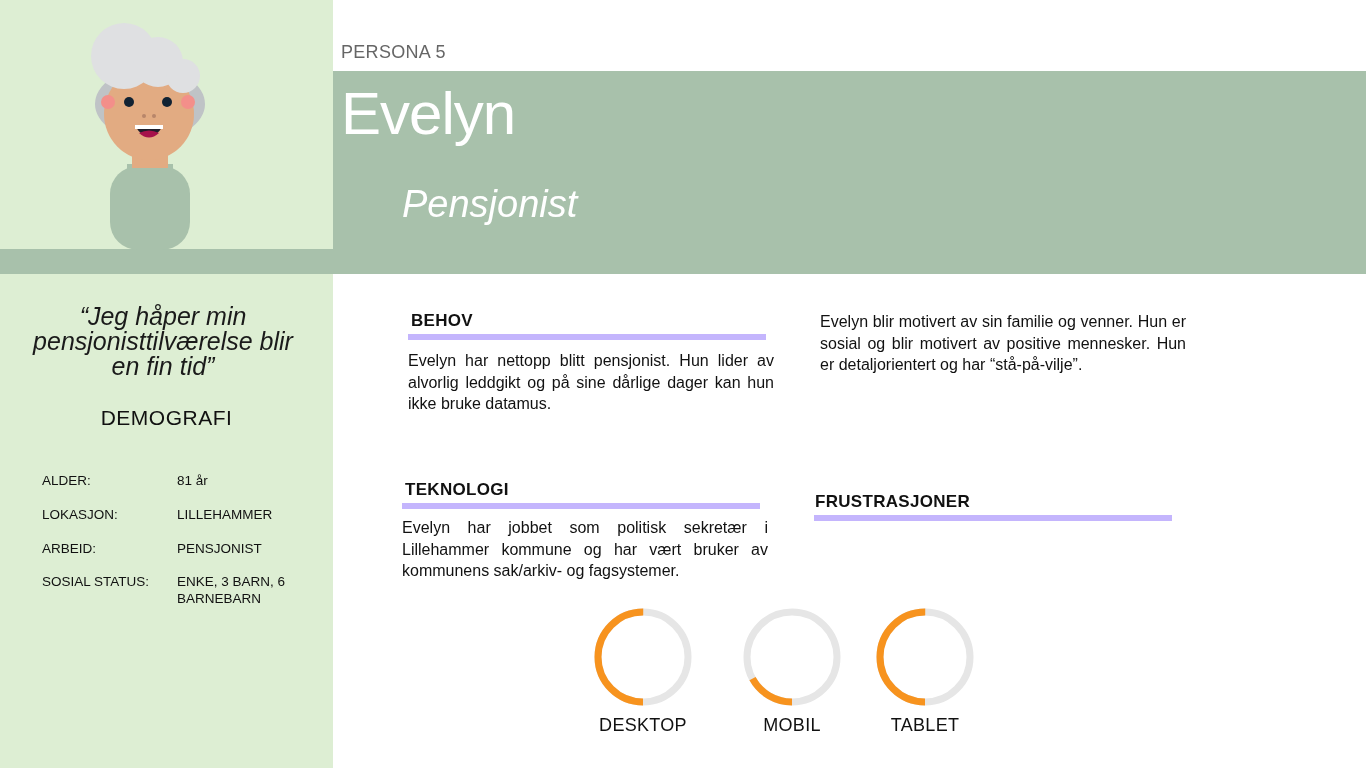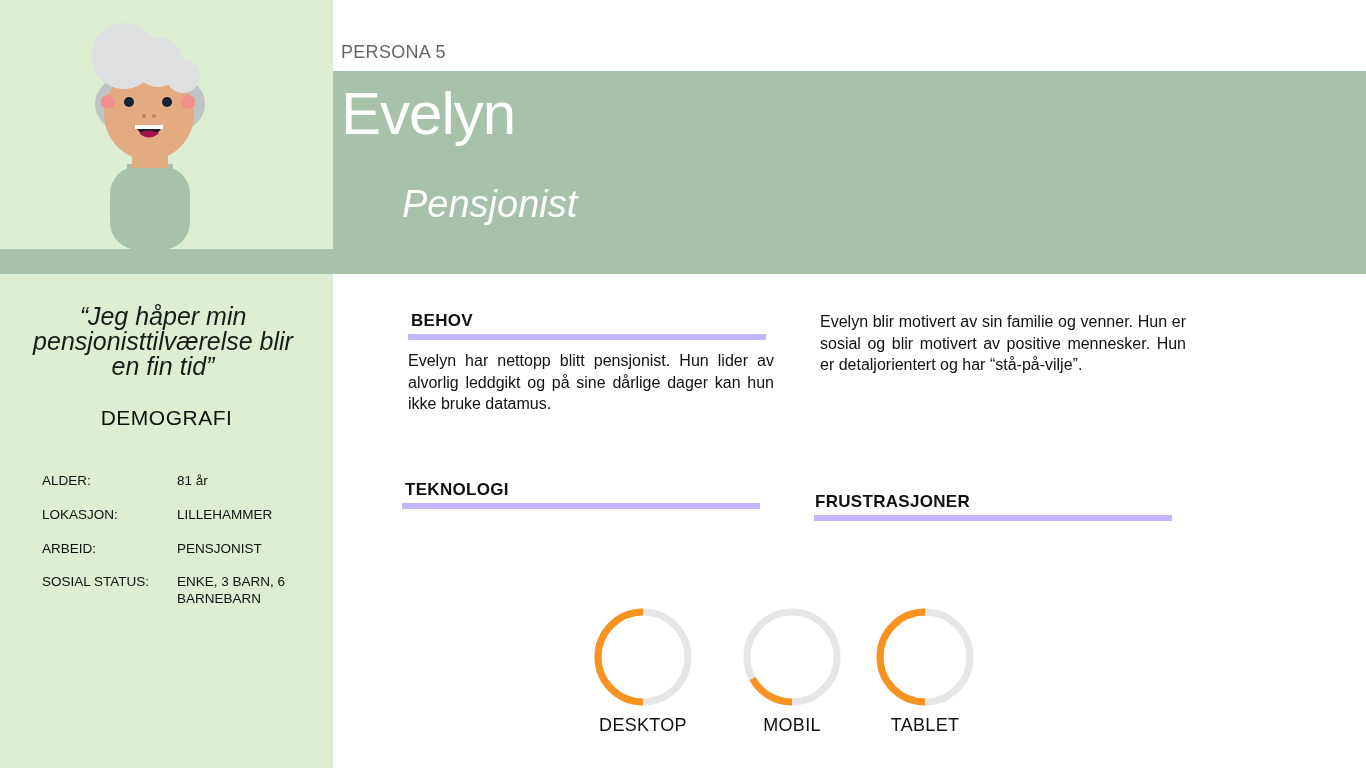--- a/index.html
+++ b/index.html
@@ -95,20 +95,21 @@
   <div class="section-title" style="padding-left:3px;">BEHOV</div>
   <div class="section-body">Evelyn har nettopp blitt pensjonist. Hun lider av alvorlig leddgikt og på sine dårlige dager kan hun ikke bruke datamus.</div>
 </div>
 
 <div class="section" style="left:820px; top:311px;">
   <div class="section-body">Evelyn blir motivert av sin familie og venner. Hun er sosial og blir motivert av positive mennesker. Hun er detaljorientert og har “stå-på-vilje”.</div>
 </div>
 
 <div class="section" style="left:402px; top:480px;">
   <div class="section-title" style="padding-left:3px; margin-bottom:8px;">TEKNOLOGI</div>
+  <div class="section-body">Evelyn har jobbet som politisk sekretær i Lillehammer kommune og har vært bruker av kommunens sak/arkiv- og fagsystemer.</div>
 </div>
 
 <div class="section" style="left:814px; top:492px;">
   <div class="section-title" style="padding-left:1px; margin-bottom:6px;">FRUSTRASJONER</div>
 </div>
 
 <div class="ring-wrap" style="left:583px; top:607px;">
   <svg width="100" height="100">
       <circle cx="50" cy="50" r="45" fill="none" stroke="#e6e6e6" stroke-width="7"></circle>
       <circle cx="50" cy="50" r="45" fill="none" stroke="#f7931e" stroke-width="7" stroke-dasharray="141.3716694115407 282.7433388230814" transform="rotate(90 50 50)"></circle>

